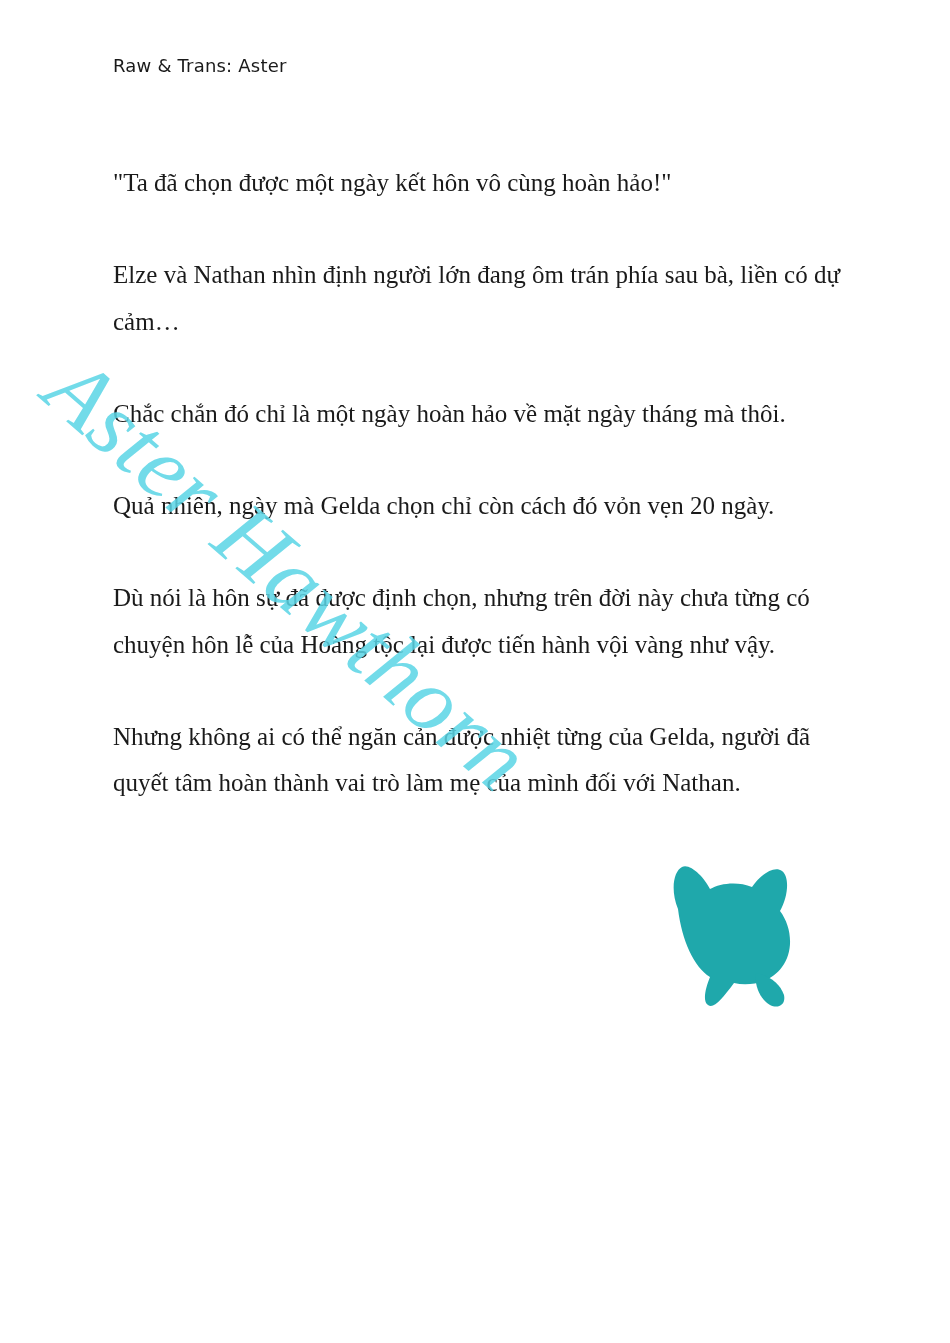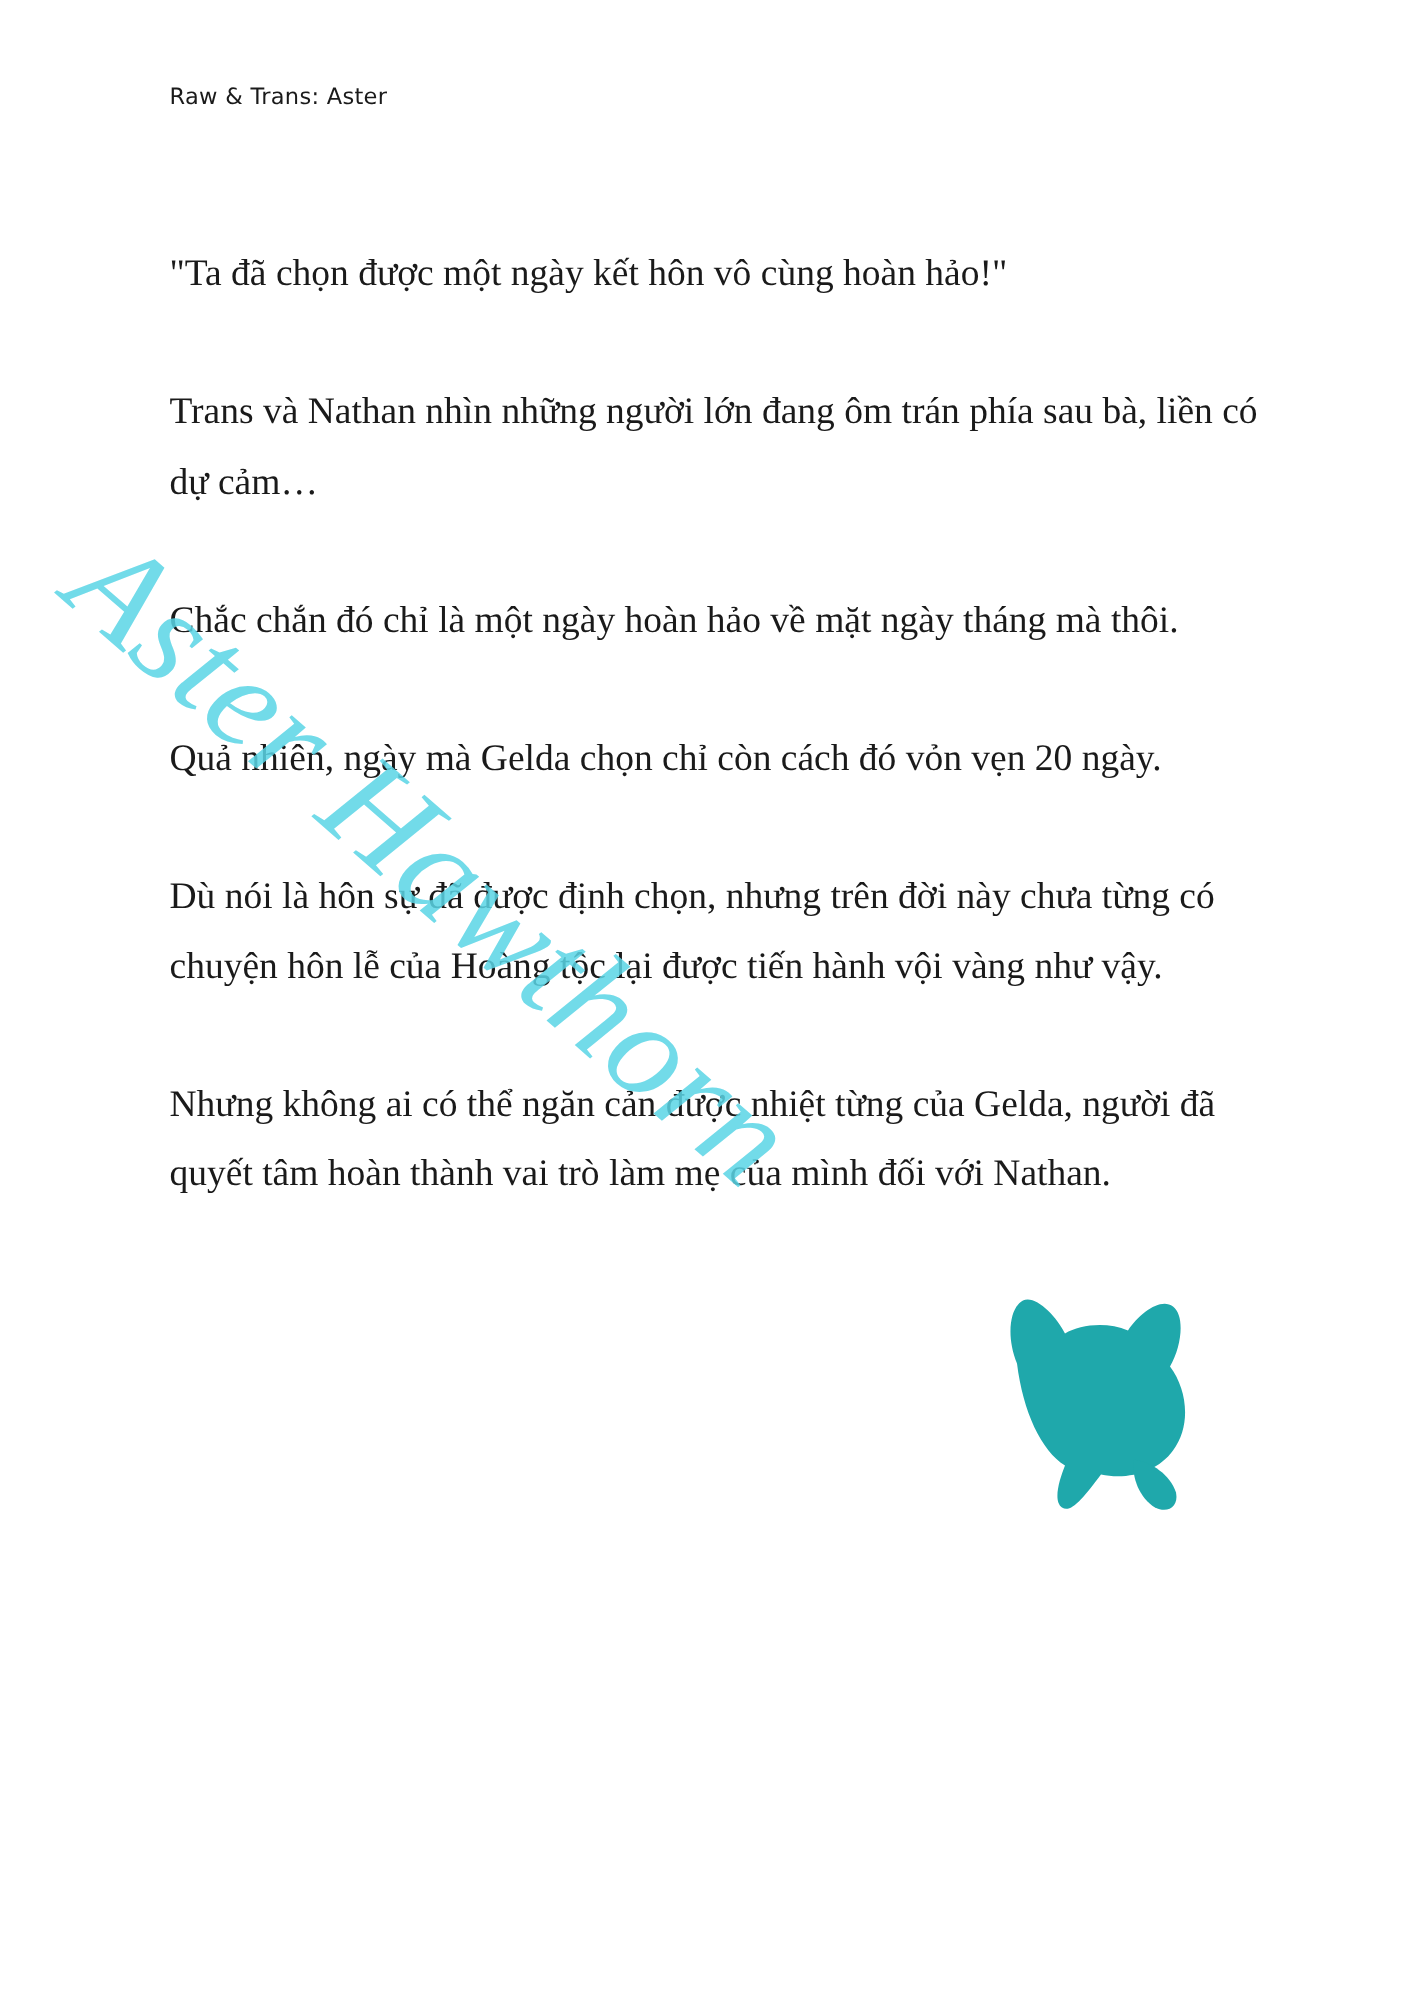--- a/index.html
+++ b/index.html
@@ -15,21 +15,21 @@
     width: 950px;
     height: 1343px;
     background: #ffffff;
     overflow: hidden;
   }
   .header {
     position: absolute;
     top: 55px;
     left: 113px;
     font-family: "DejaVu Sans", sans-serif;
-    font-size: 15px;
+    font-size: 18px;
     color: #1a1a1a;
     letter-spacing: 0.2px;
   }
   .content {
     position: absolute;
     top: 160px;
     left: 113px;
     width: 730px;
   }
   .para {
@@ -73,21 +73,21 @@
 </style>
 </head>
 <body>
 
 <div class="page">
 
   <div class="header">Raw &amp; Trans: Aster</div>
 
   <div class="content">
     <p class="para">"Ta đã chọn được một ngày kết hôn vô cùng hoàn hảo!"</p>
-    <p class="para">Trans và Nathan nhìn những người lớn đang ôm trán phía sau bà, liền có dự cảm…</p>
+    <p class="para">Elze và Nathan nhìn định người lớn đang ôm trán phía sau bà, liền có dự cảm…</p>
     <p class="para">Chắc chắn đó chỉ là một ngày hoàn hảo về mặt ngày tháng mà thôi.</p>
     <p class="para">Quả nhiên, ngày mà Gelda chọn chỉ còn cách đó vỏn vẹn 20 ngày.</p>
     <p class="para">Dù nói là hôn sự đã được định chọn, nhưng trên đời này chưa từng có chuyện hôn lễ của Hoàng tộc lại được tiến hành vội vàng như vậy.</p>
     <p class="para">Nhưng không ai có thể ngăn cản được nhiệt từng của Gelda, người đã quyết tâm hoàn thành vai trò làm mẹ của mình đối với Nathan.</p>
   </div>
 
   <div class="watermark-text">
     <span>Aster Hawthorn</span>
   </div>
 

